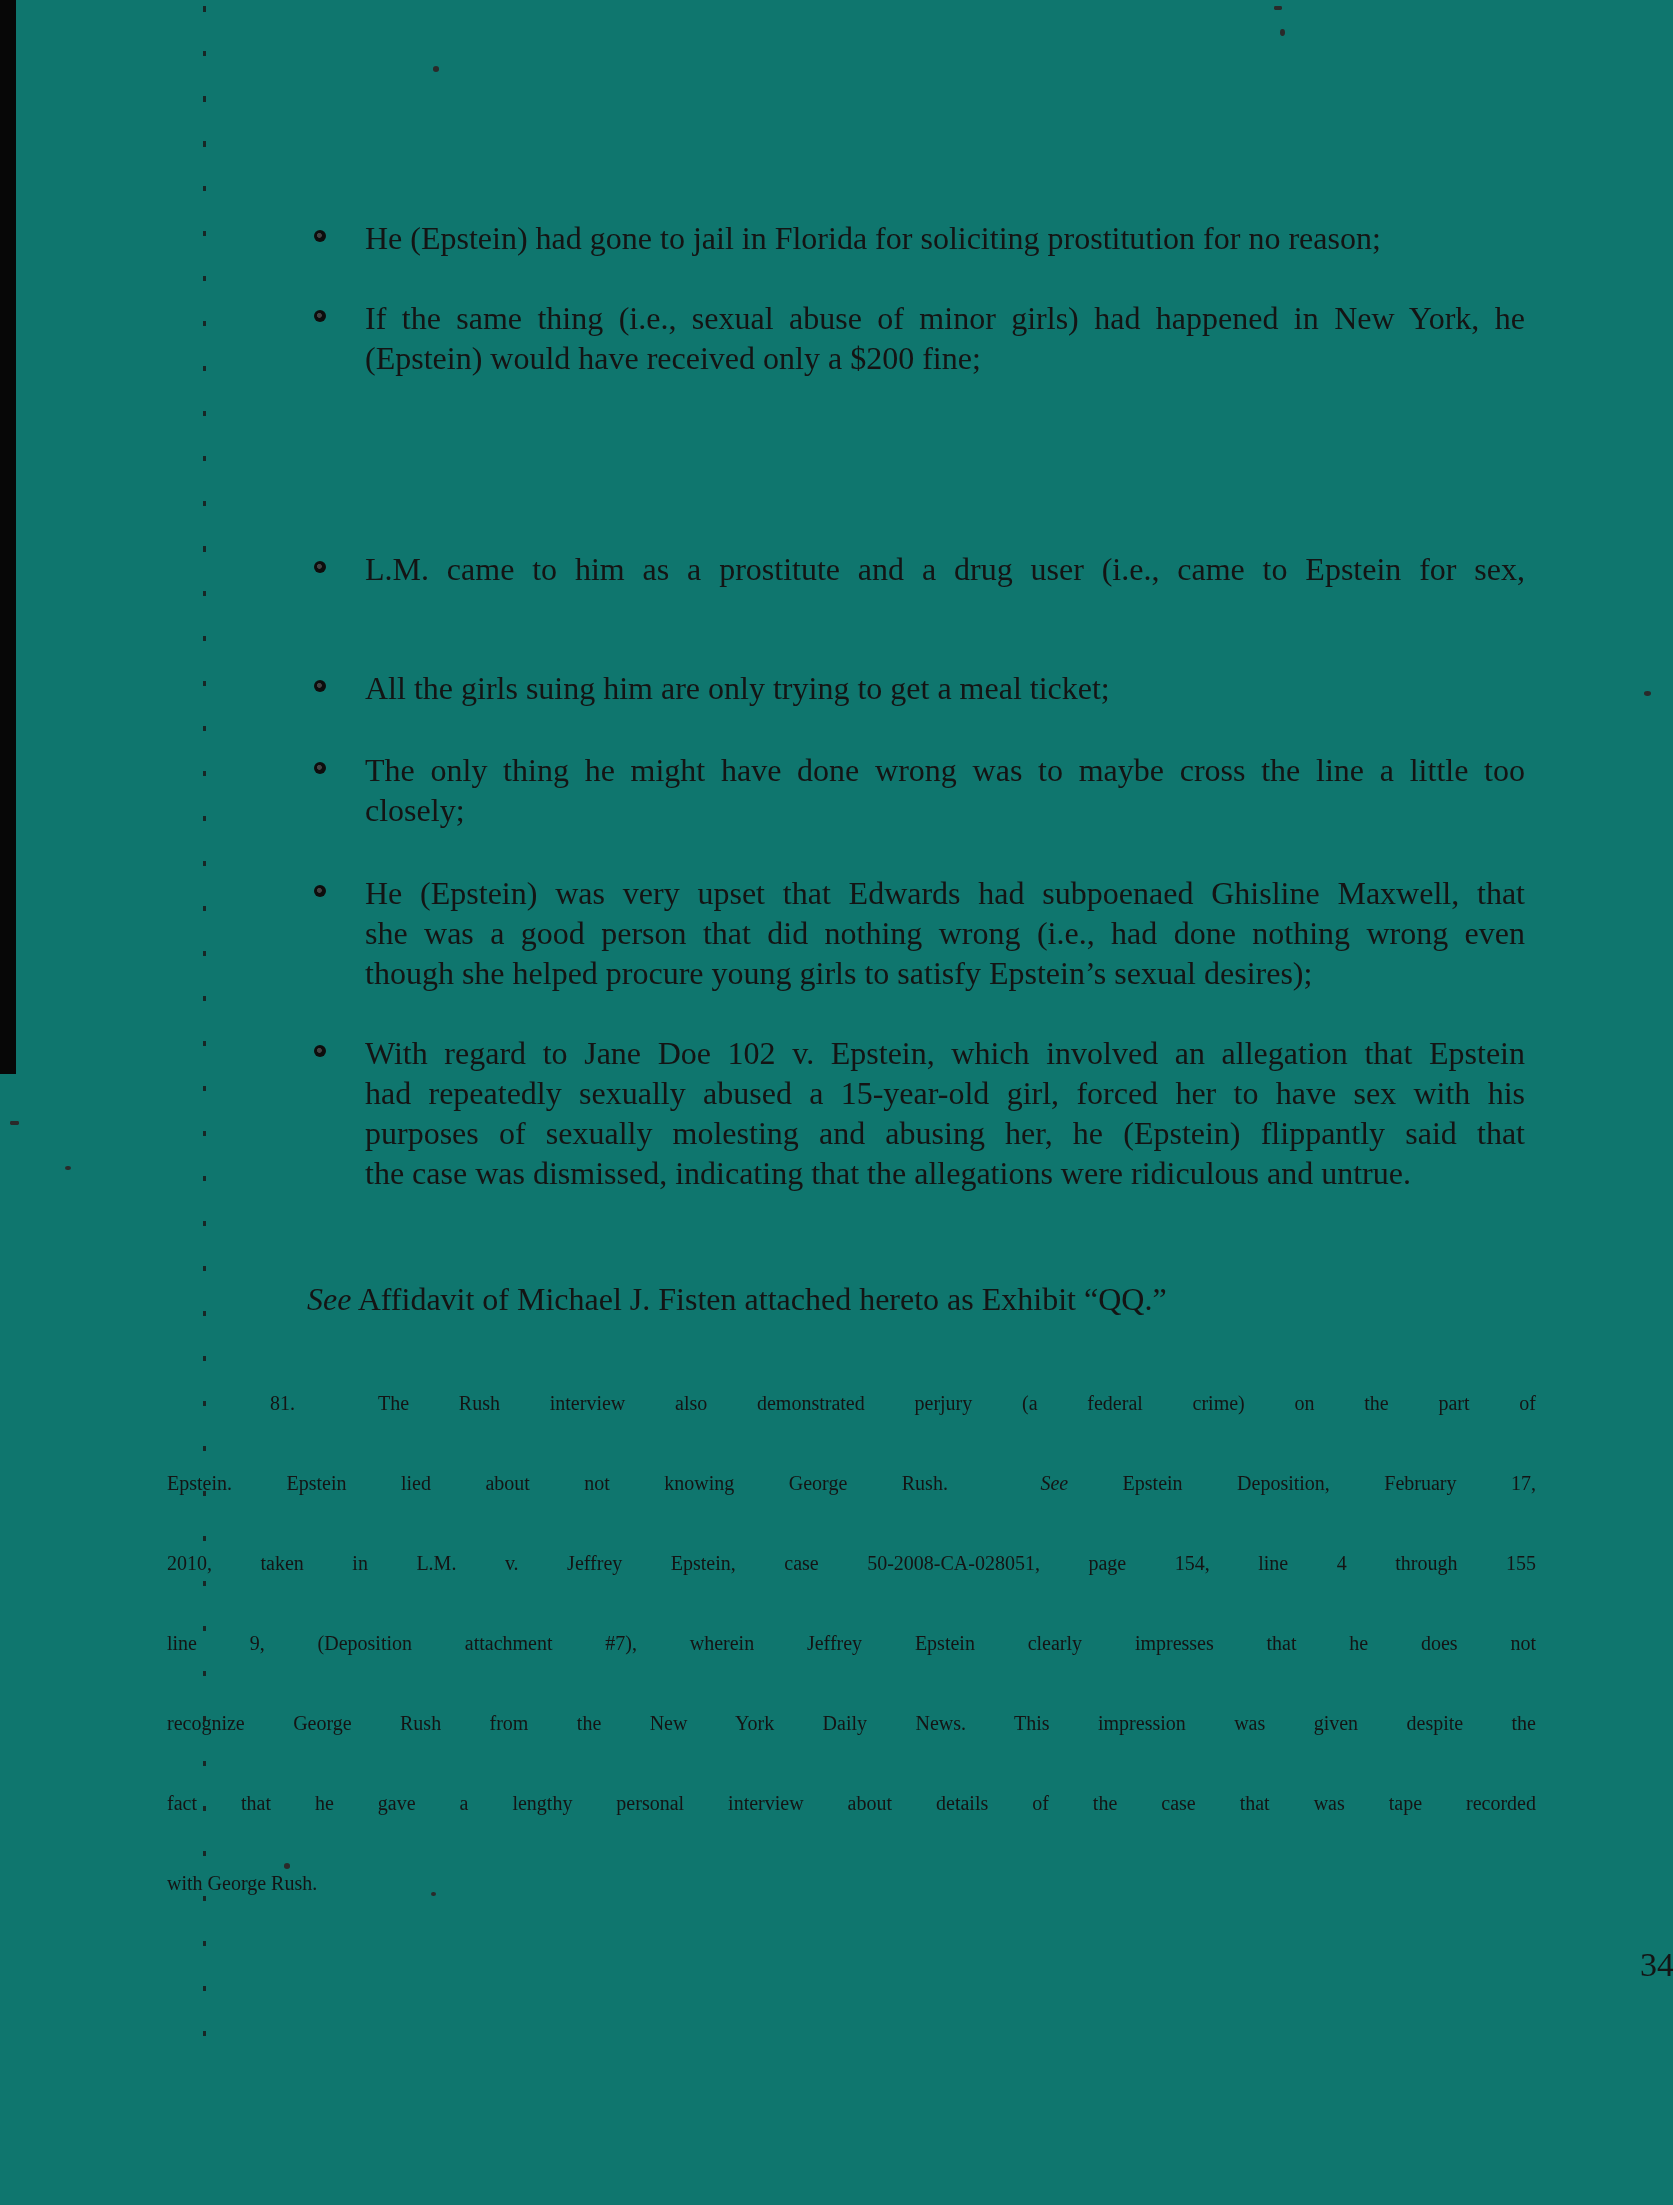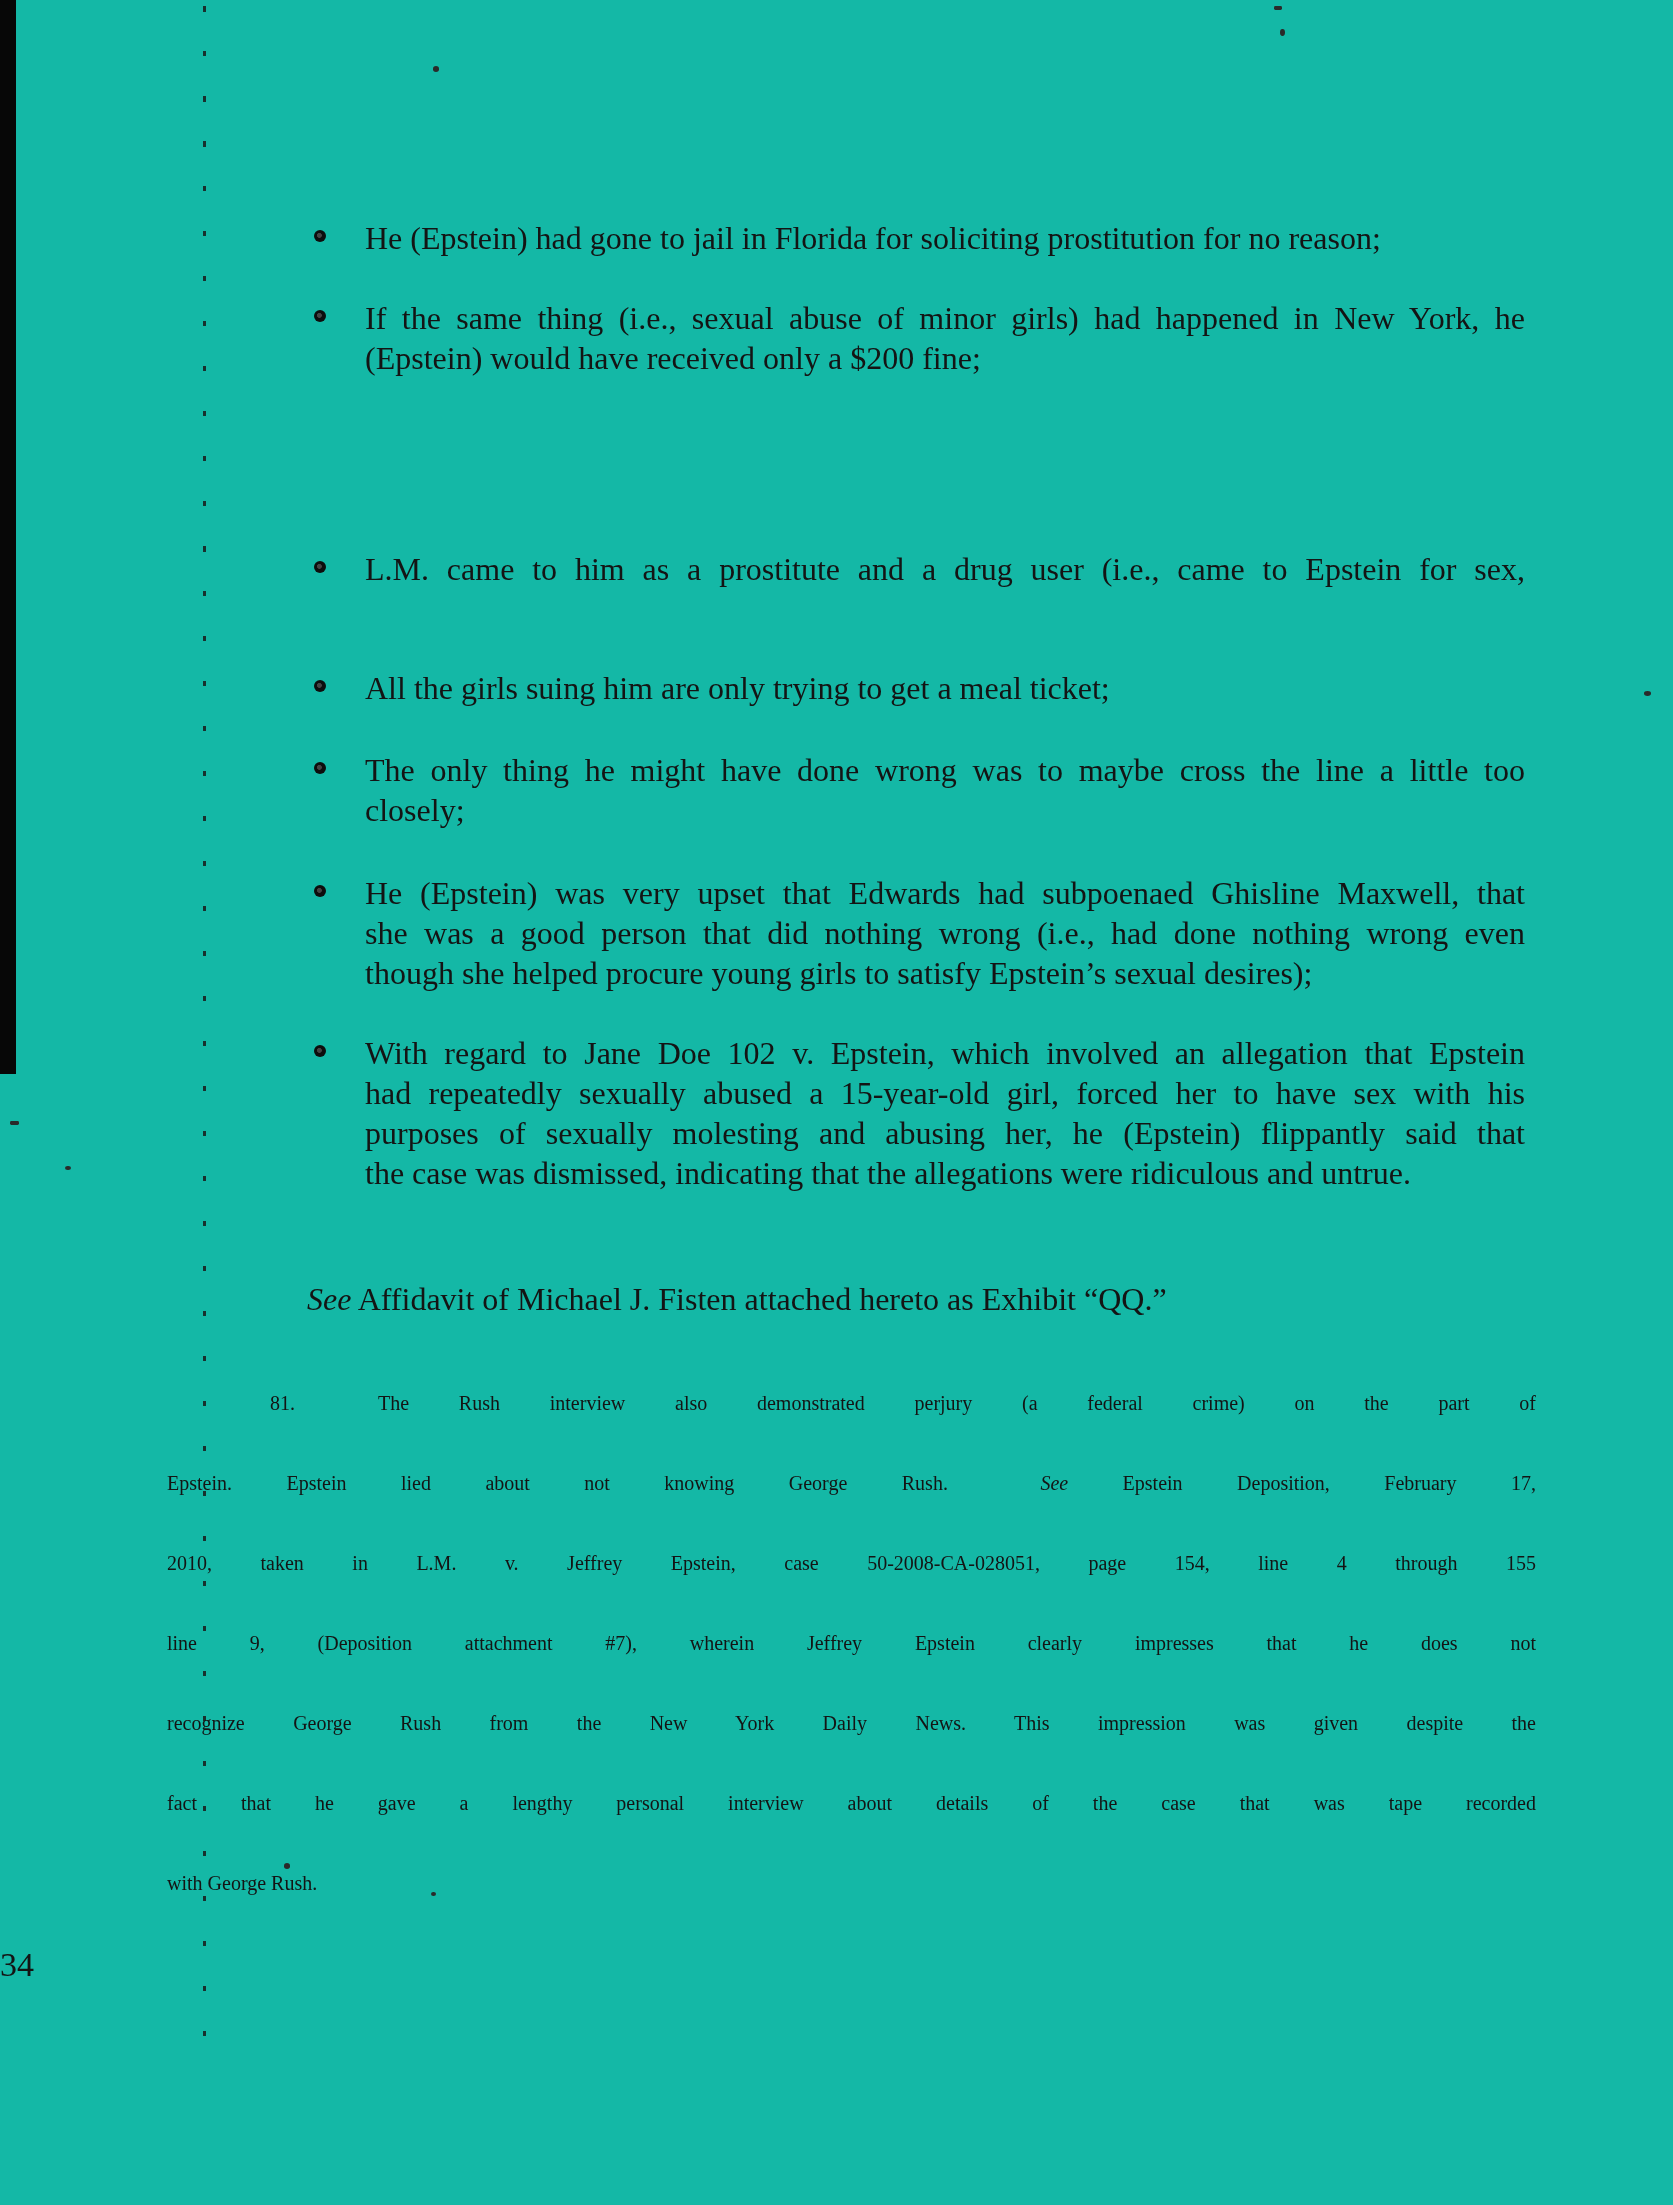--- a/index.html
+++ b/index.html
@@ -1,20 +1,20 @@
 <!DOCTYPE html>
 <html style="font-size:11px"><head>
 <meta charset="utf-8">
 <style>
   html, body { margin: 0; padding: 0; background: #e8e8e8; }
   .page {
     position: relative;
     width: 1674px;
     height: 2205px;
-    background: #14b8a6;
+    background: #0f766e;
     overflow: hidden;
     font-family: "Liberation Serif", "DejaVu Serif", serif;
     color: #141414;
   }
 
   
   .scan-bar {
     position: absolute;
     left: 0; top: 0;
     width: 16px; height: 1074px;
@@ -71,21 +71,21 @@
     width: 1369px;
     font-size: 20px;
   }
   .pline { height: 80px; line-height: 40px; overflow: hidden; }
   .pline.first { padding-left: 103px; }
   .pnum { display: inline-block; width: 108px; }
 
   .page-number {
     position: absolute;
     left: 0; right: 0; top: 1945px;
-    text-align: left;
+    text-align: right;
     font-size: 34px;
     line-height: 40px;
     font-family: Liberation Serif, serif;
   }
 </style>
 </head>
 <body>
 
 <div class="page">
 

